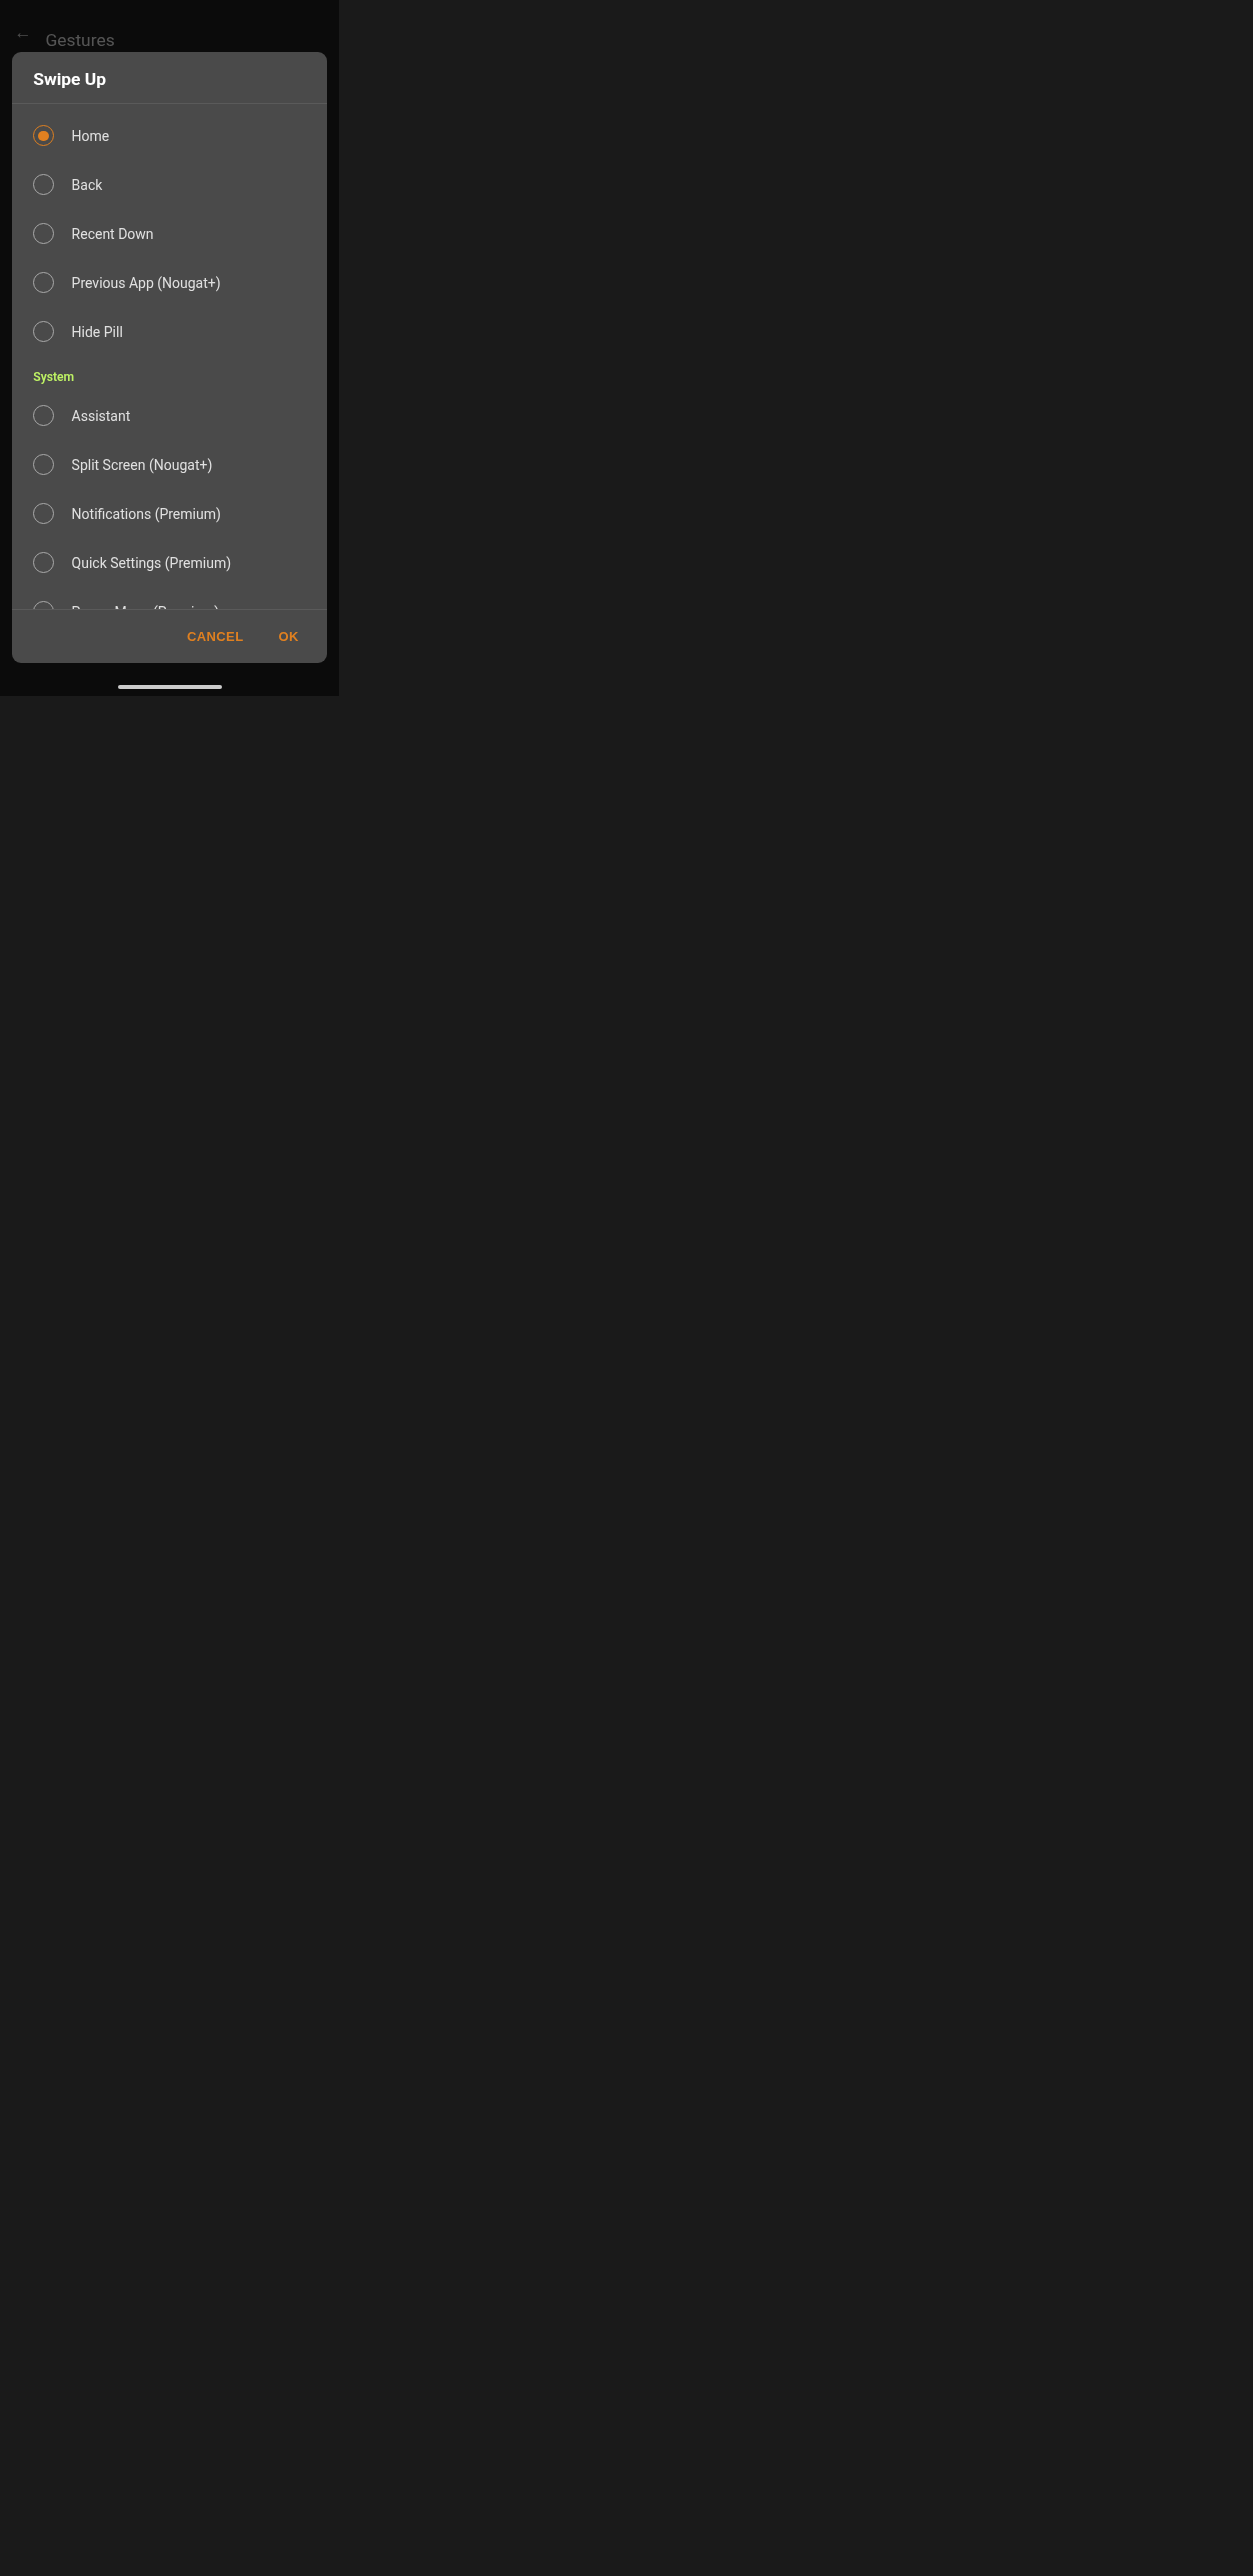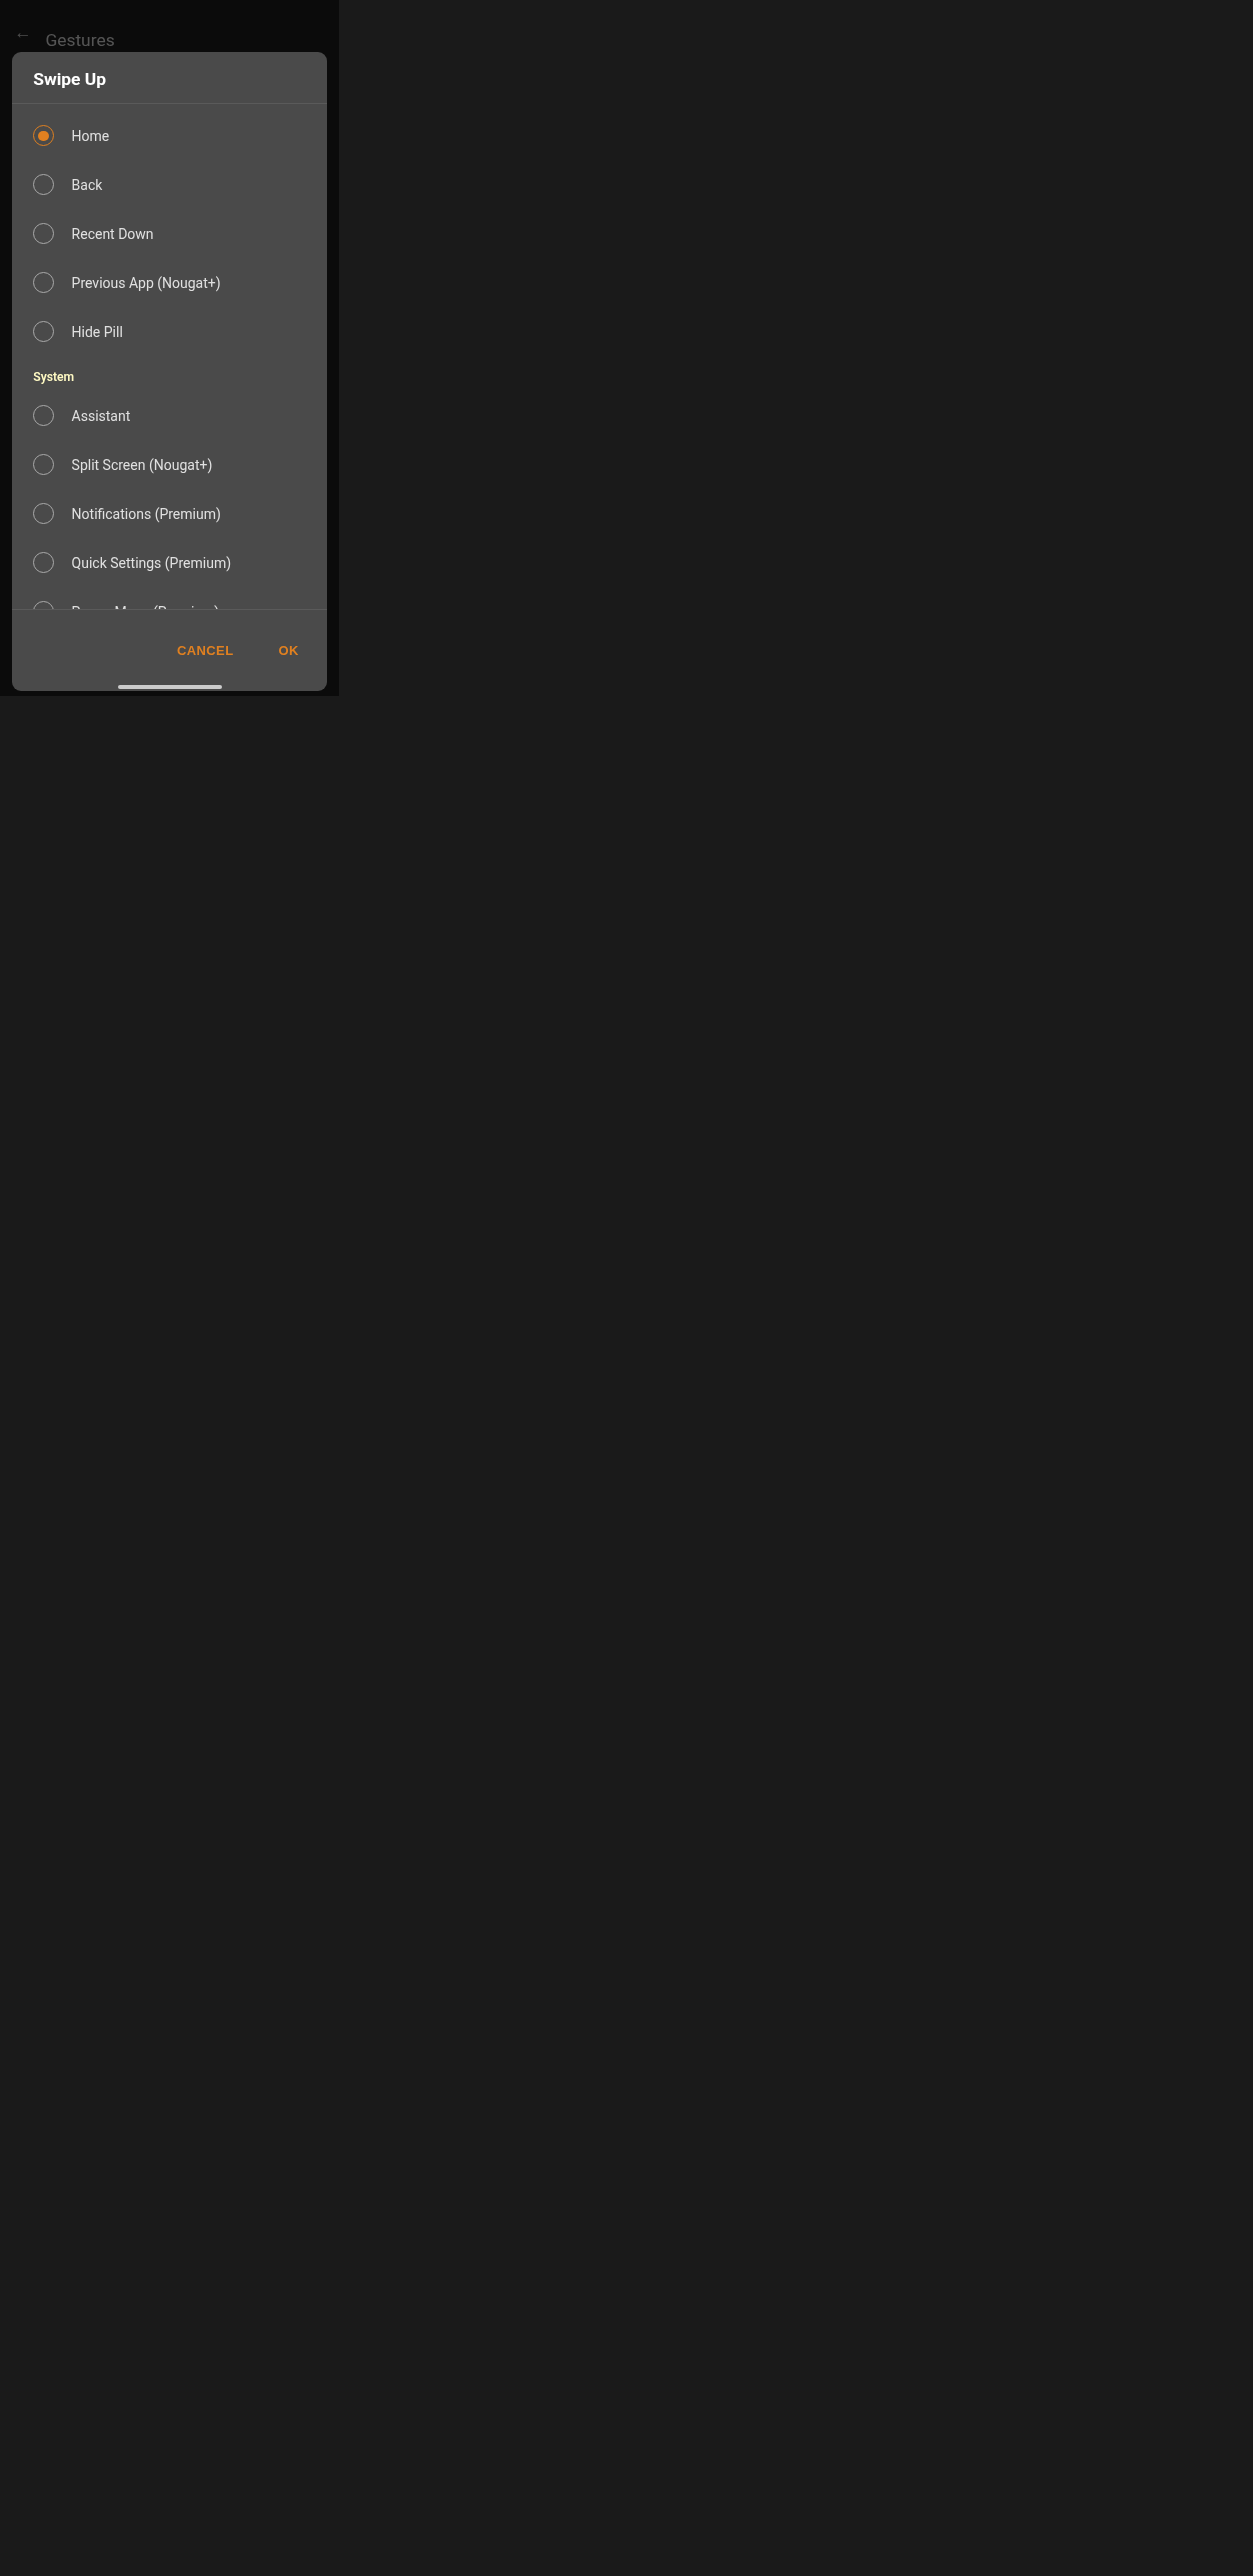--- a/index.html
+++ b/index.html
@@ -102,21 +102,21 @@
     .dialog-body {
       padding: 7px 0;
       max-height: 505px;
       overflow-y: auto;
     }
 
     .section-label {
       padding: 14px 26px 7px 21px;
       font-size: 12.2px;
       font-weight: 600;
-      color: #fef9c3;
+      color: #bef264;
     }
 
     .radio-item {
       display: flex;
       align-items: center;
       gap: 17.4px;
       padding: 14px 21px;
       cursor: pointer;
     }
 
@@ -143,22 +143,22 @@
     }
 
     .radio-label {
       color: #e0e0e0;
       font-size: 14px;
     }
 
     .dialog-footer {
       display: flex;
       justify-content: flex-end;
-      gap: 17px;
-      padding: 24px 14px;
+      gap: 7px;
+      padding: 10px 14px;
       border-top: 0.9px solid #5a5a5a;
     }
 
     .dialog-btn {
       padding: 8.7px 14px;
       background: transparent;
       border: none;
       font-size: 13px;
       font-weight: 600;
       color: #e08020;

